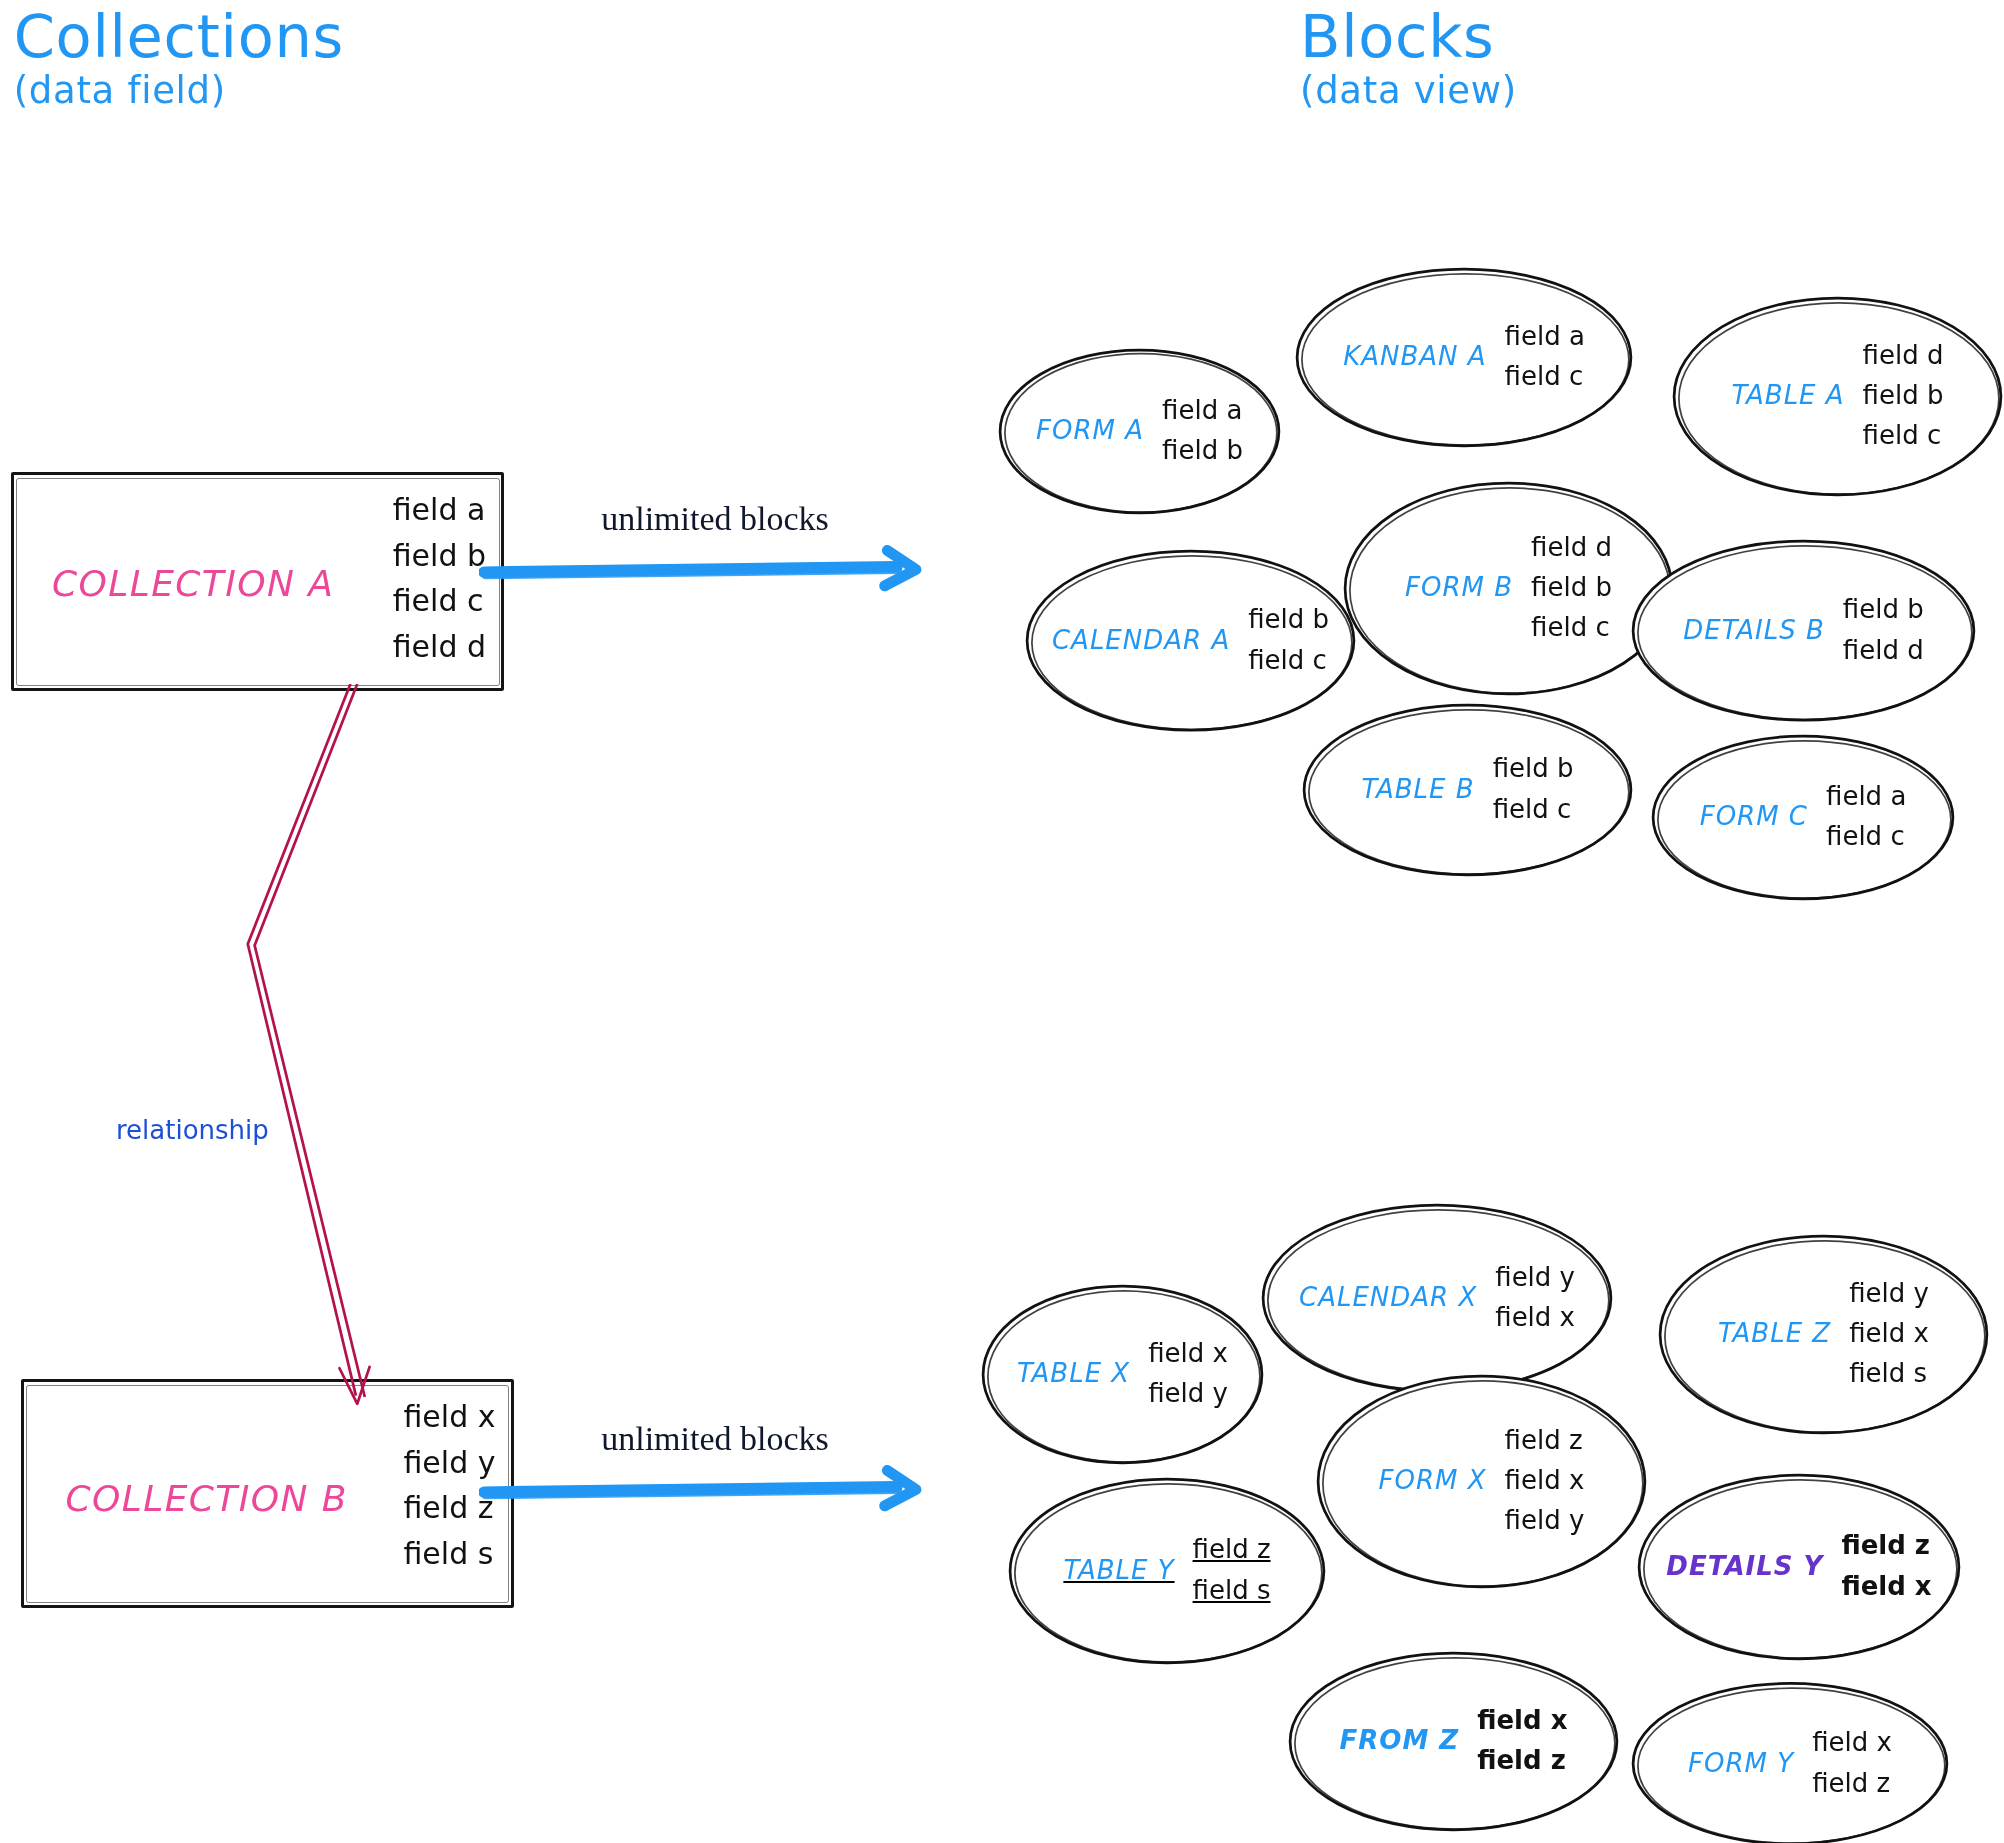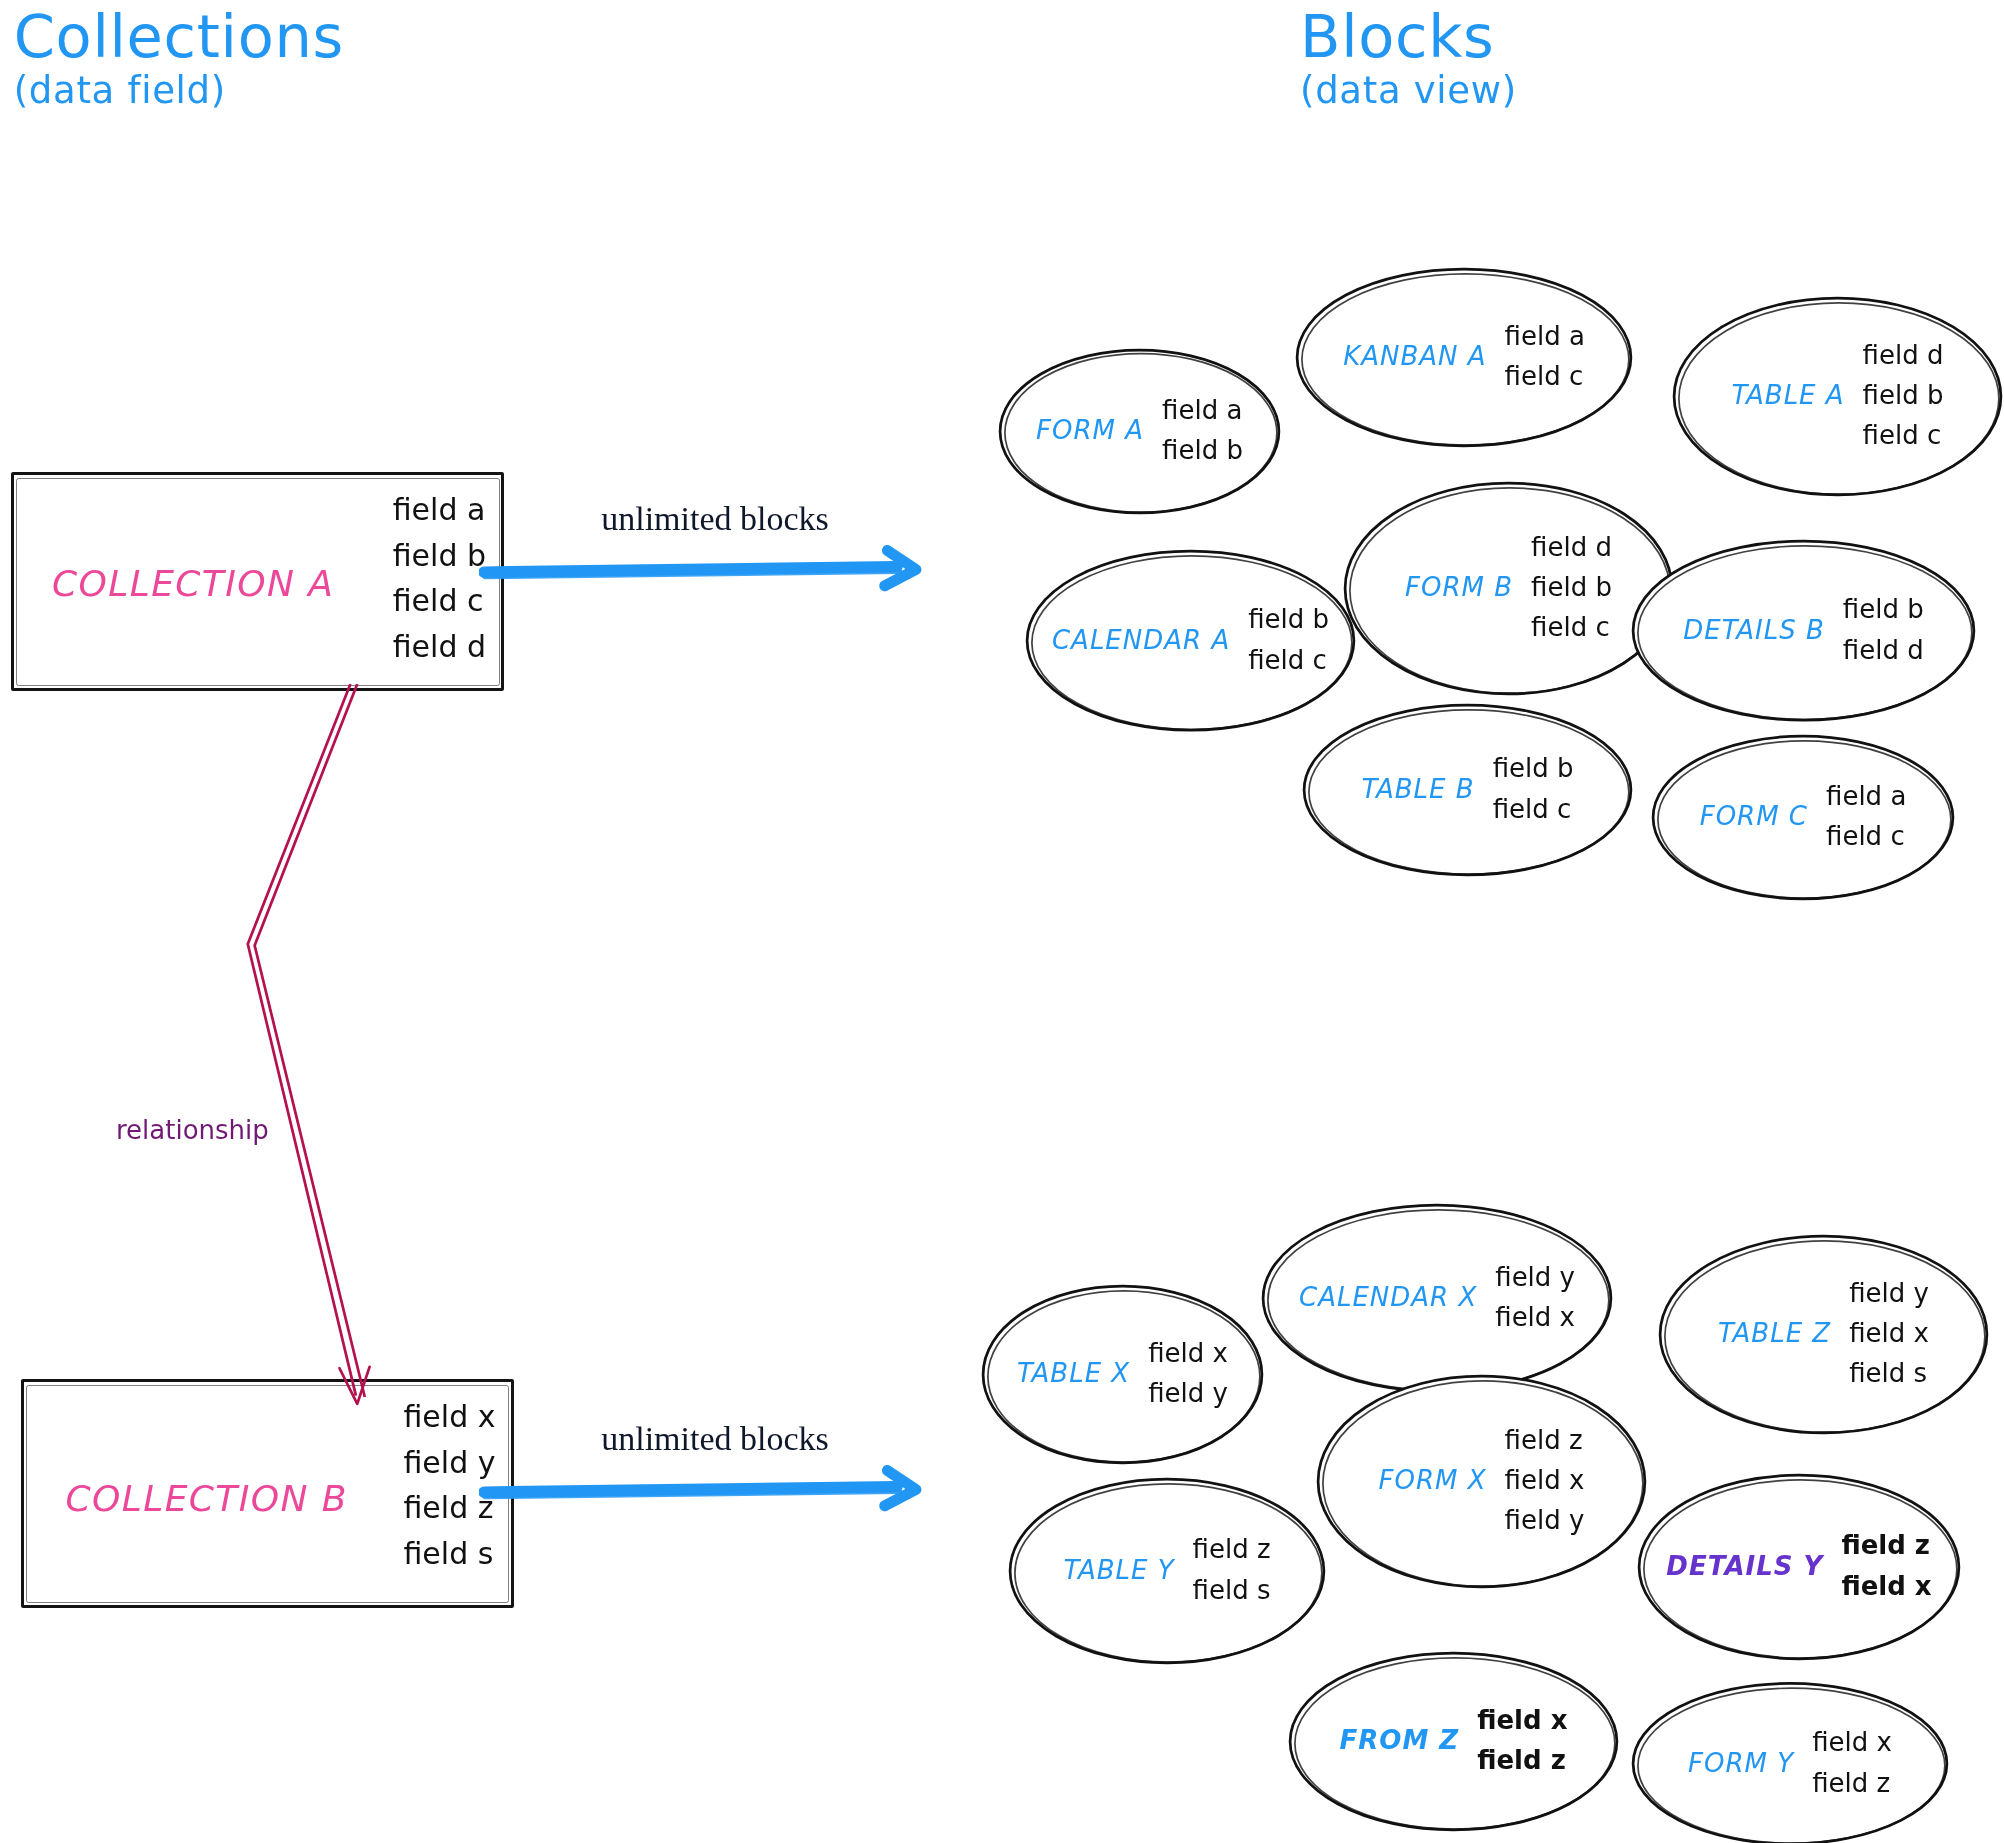--- a/index.html
+++ b/index.html
@@ -109,21 +109,21 @@
     position: absolute;
     left: 171px;
     top: 684px;
     width: 274px;
     height: 739px;
   }
   #relationship-label {
     position: absolute;
     left: 116px;
     top: 1115px;
-    color: #701a75;
+    color: #1d4ed8;
     font-size: 26px;
     white-space: nowrap;
   }
 
   
   .block-ellipse {
     position: absolute;
     display: flex;
     align-items: center;
     justify-content: center;
@@ -371,21 +371,21 @@
     <div class="ell-inner">
       <span class="block-label">TABLE Z</span>
       <span class="block-fields">
         <span class="fld">field y</span>
         <span class="fld">field x</span>
         <span class="fld">field s</span>
       </span>
     </div>
   </div>
 
-  <div class="block-ellipse" style="left:1006px; top:1475px; width:322px; height:192px;">
+  <div class="block-ellipse" style="left:1006px; top:1475px; width:322px; height:192px;text-decoration:underline;">
     <svg class="ell-svg" viewBox="0 0 470 280" preserveAspectRatio="none">
       <ellipse cx="235" cy="140" rx="229" ry="134" fill="#fff" stroke="#111" stroke-width="4"></ellipse>
       <ellipse cx="237" cy="143" rx="224" ry="130" fill="none" stroke="#111" stroke-width="2.5" opacity=".8"></ellipse>
     </svg>
     <div class="ell-inner">
       <span class="block-label">TABLE Y</span>
       <span class="block-fields">
         <span class="fld">field z</span>
         <span class="fld">field s</span>
       </span>

